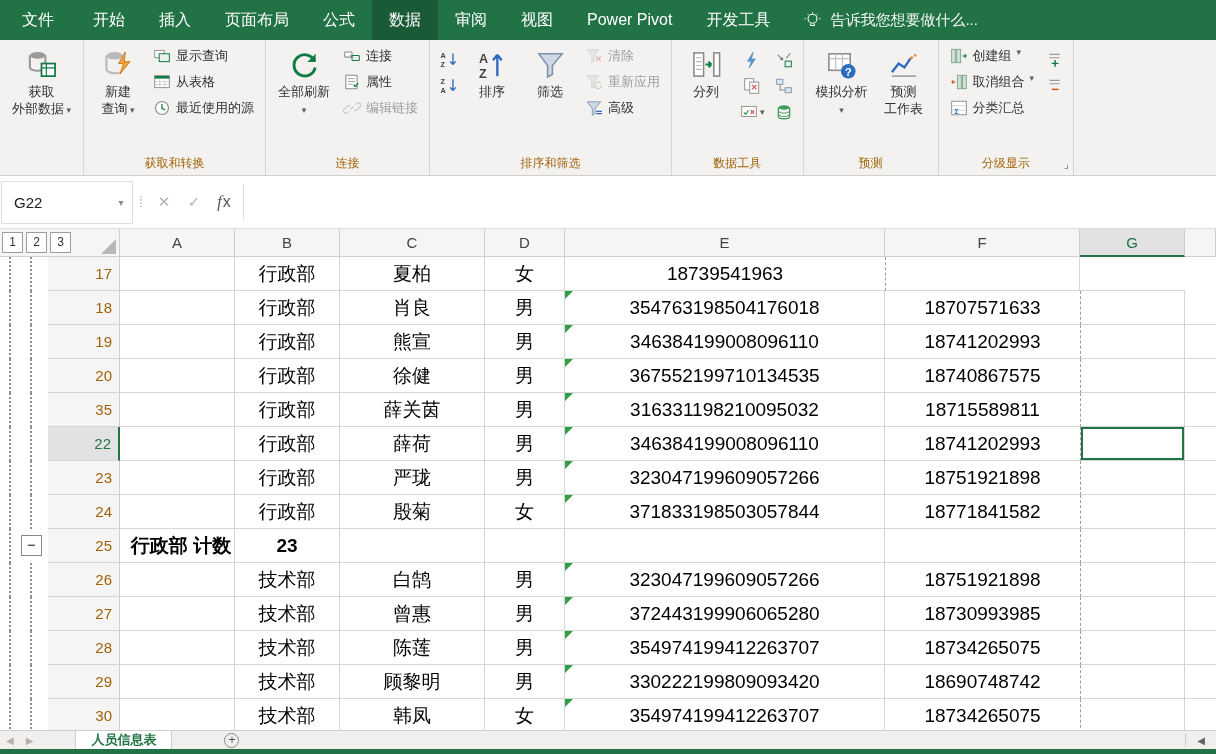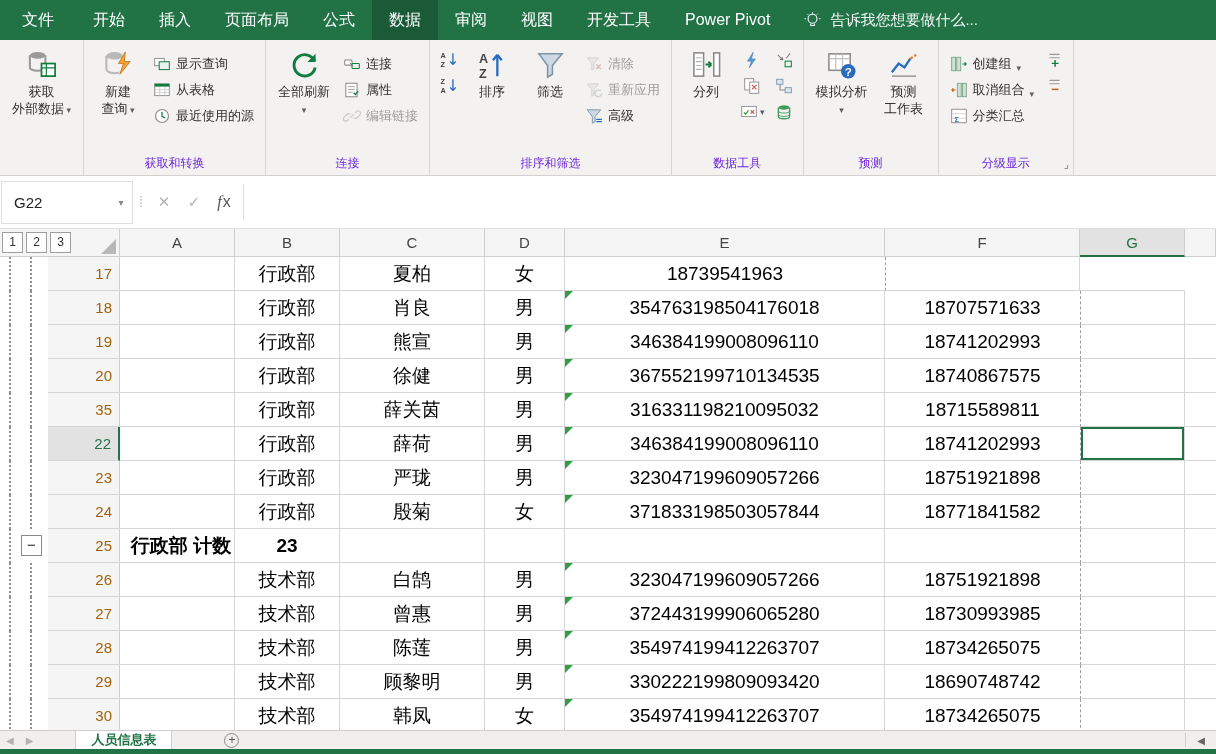--- a/index.html
+++ b/index.html
@@ -11,26 +11,26 @@
 .tabs{display:flex;align-items:stretch}
 .rtab{display:flex;align-items:center;padding:0 17px;color:#fff;font-size:16px;white-space:nowrap;cursor:default}
 .rtab.file{padding:0 22px}
 .rtab.active{background:#1a5a37}
 .tellme{display:flex;align-items:center;gap:8px;color:rgba(255,255,255,.95);font-size:15px;margin-left:16px;white-space:nowrap}
 .bulb svg{width:19px;height:19px;display:block}
 
 .ribbon{height:136px;background:#f3f2f1;border-bottom:1px solid #d2d0ce;display:flex;align-items:stretch;flex:none;overflow:hidden}
 .rgroup{position:relative;display:flex;flex-direction:column;border-right:1px solid #d8d6d4;padding:3px 7px 0;flex:none}
 .rg-content{flex:1;display:flex;align-items:stretch;gap:4px}
-.rg-label{height:21px;line-height:19px;text-align:center;font-size:12px;color:#6d28d9;white-space:nowrap}
+.rg-label{height:21px;line-height:19px;text-align:center;font-size:12px;color:#a16207;white-space:nowrap}
 .bigbtn{display:flex;flex-direction:column;align-items:center;padding:6px 5px 2px;min-width:54px;text-align:center}
 .bigbtn .ico svg{width:31px;height:31px;display:block;margin-bottom:3px}
 .bl{font-size:13px;line-height:17px;color:#323130;white-space:nowrap}
 .smallcol{display:flex;flex-direction:column;justify-content:flex-start;padding-top:4px}
-.smallbtn{display:flex;align-items:flex-end;gap:5px;height:26px;padding:0 4px;font-size:13px;color:#323130;white-space:nowrap}
+.smallbtn{display:flex;align-items:flex-start;gap:5px;height:26px;padding:0 4px;font-size:13px;color:#323130;white-space:nowrap}
 .smallbtn .ico svg,.iconbtn .ico svg{width:18px;height:18px;display:block}
 .iconcol{display:flex;flex-direction:column;padding-top:4px}
 .iconbtn{height:26px;display:flex;align-items:center;justify-content:center;gap:2px;padding:0 3px}
 .dd{font-size:9px;color:#605e5c}
 .disabled{opacity:.45}
 .launcher{position:absolute;right:4px;bottom:4px;font-size:11px;color:#7a7a7a}
 
 .fbar{height:53px;background:#fff;display:flex;align-items:center;padding:0 0 0 1px;border-bottom:1px solid #e1dfdd;flex:none}
 .namebox{width:132px;height:43px;border:1px solid #e1dfdd;display:flex;align-items:center;padding-left:12px;font-size:15px;color:#222;background:#fff}
 .nb-dd{margin-left:auto;width:22px;text-align:center;color:#888;font-size:10px}
@@ -82,22 +82,22 @@
   <div class="tabbar">
     <div class="tabs">
         <div class="rtab file">文件</div>
         <div class="rtab">开始</div>
         <div class="rtab">插入</div>
         <div class="rtab">页面布局</div>
         <div class="rtab">公式</div>
         <div class="rtab active">数据</div>
         <div class="rtab">审阅</div>
         <div class="rtab">视图</div>
+        <div class="rtab">Power Pivot</div>
         <div class="rtab">开发工具</div>
-        <div class="rtab">Power Pivot</div>
       </div>
     <div class="tellme">
       <span class="bulb">
           <svg viewBox="0 0 32 32">
             <circle cx="16" cy="13" r="7.5" fill="none" stroke="#fff" stroke-width="1.8"></circle>
             <path d="M13 21v3.5h6V21" fill="none" stroke="#fff" stroke-width="1.8"></path>
             <path d="M16 2v2.5M5 13H2.5M29.5 13H27M7.5 5l1.8 1.8M24.5 5l-1.8 1.8" stroke="#fff" stroke-width="1.5"></path>
           </svg>
         </span>
       <span>告诉我您想要做什么...</span>

